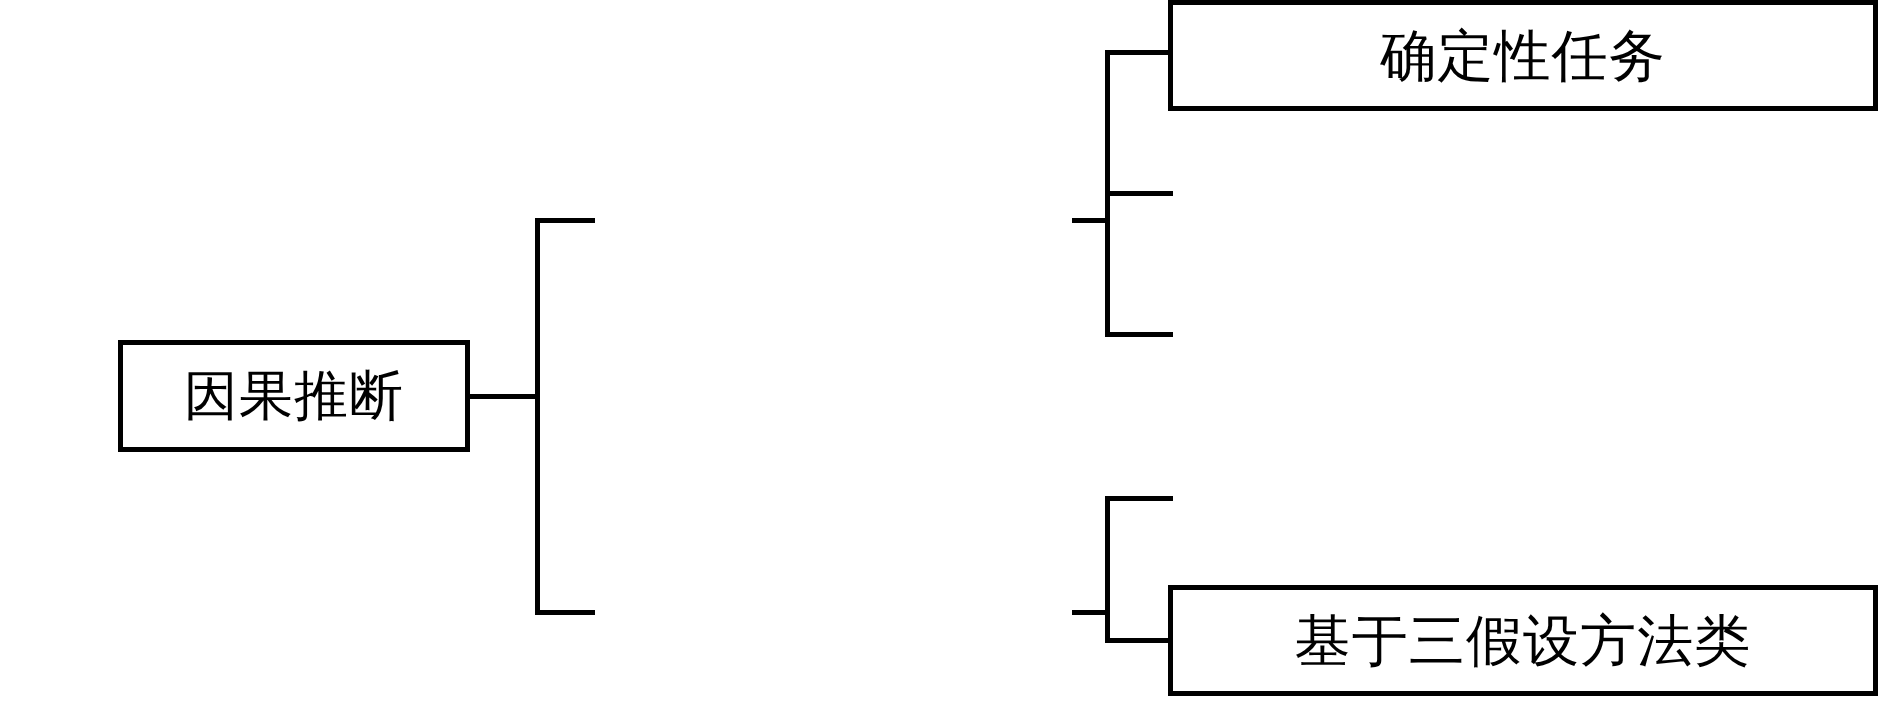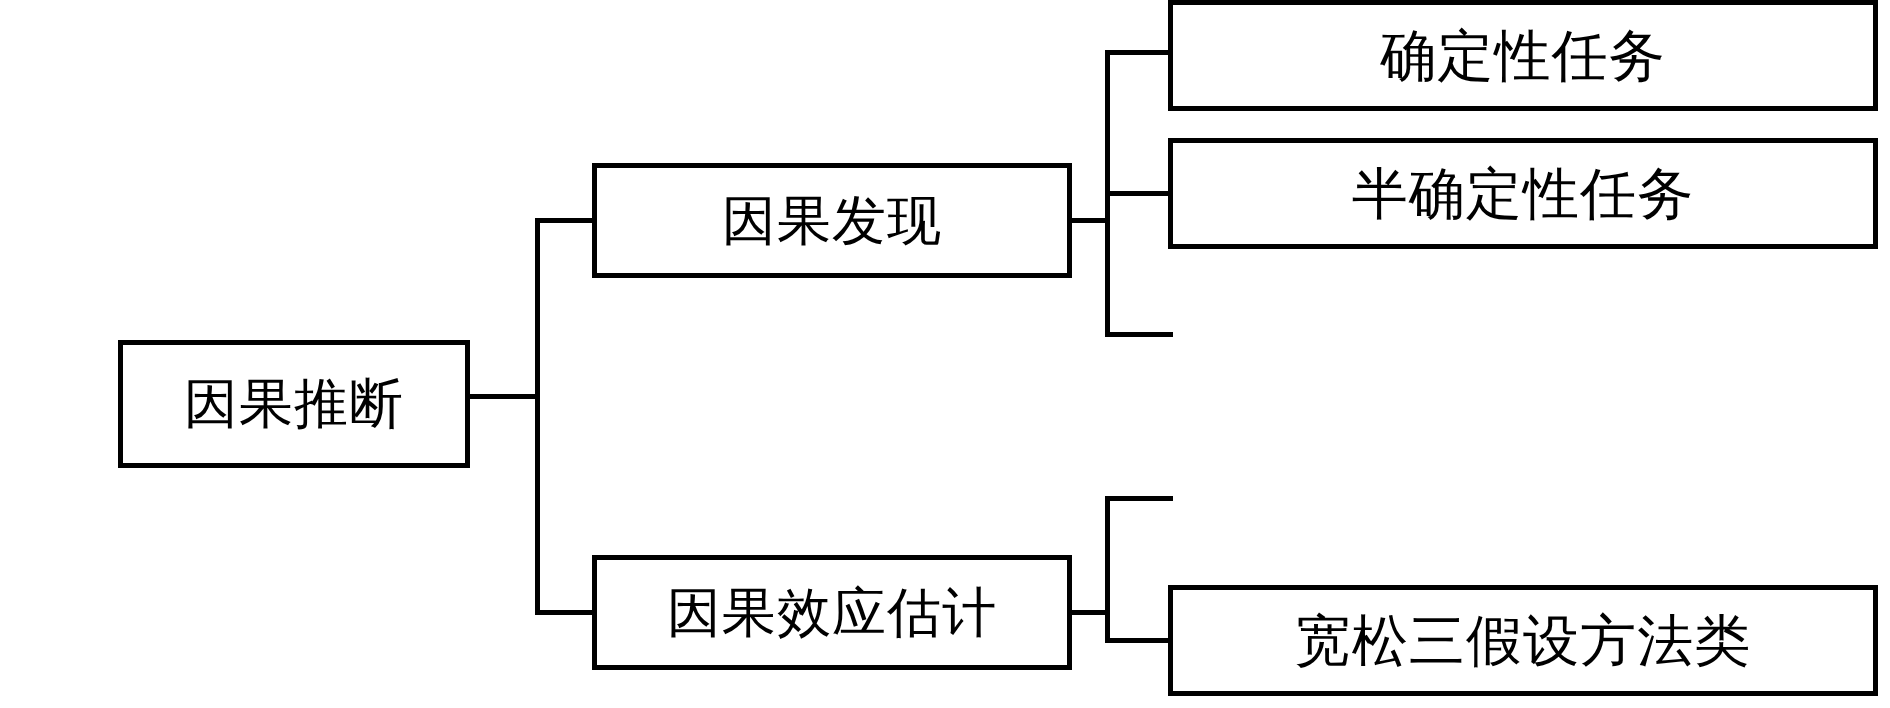--- a/index.html
+++ b/index.html
@@ -33,21 +33,21 @@
   }
   .node-label {
     font-family: "Liberation Serif", "DejaVu Serif", serif;
     color: #000000;
     line-height: 1;
     white-space: nowrap;
     letter-spacing: 0.02em;
   }
 
   
-  .level-root  { left: 118px; top: 340px; width: 352px; height: 128px; }
+  .level-root  { left: 118px; top: 340px; width: 352px; height: 112px; }
   .level-root  .node-label { font-size: 54px; }
 
   .level-branch { left: 592px; width: 480px; height: 115px; }
   .level-branch .node-label { font-size: 54px; }
 
   .level-leaf  { left: 1168px; width: 710px; height: 111px; }
   .level-leaf  .node-label { font-size: 56px; }
 
   
   .branch-discovery  { top: 163px; }
@@ -89,35 +89,26 @@
 
   <div class="conn conn-h" style="left:1072px; top:610px; width:38px;"></div>
   <div class="conn conn-v" style="left:1105px; top:496px; height:142px;"></div>
   <div class="conn conn-h" style="left:1105px; top:496px; width:68px;"></div>
   <div class="conn conn-h" style="left:1105px; top:638px; width:68px;"></div>
 
   <div class="node level-root">
     <span class="node-label">因果推断</span>
   </div>
 
-  <div class="node level-branch branch-discovery">
-    <span class="node-label">因果发现</span>
-  </div>
 
-  <div class="node level-branch branch-estimation">
-    <span class="node-label">因果效应估计</span>
-  </div>
 
   <div class="node level-leaf leaf-1">
     <span class="node-label">确定性任务</span>
   </div>
 
-  <div class="node level-leaf leaf-2">
-    <span class="node-label">半确定性任务</span>
-  </div>
 
 
 
   <div class="node level-leaf leaf-5">
-    <span class="node-label">宽松三假设方法类</span>
+    <span class="node-label">基于三假设方法类</span>
   </div>
 
 </div>
 
 </body></html>

